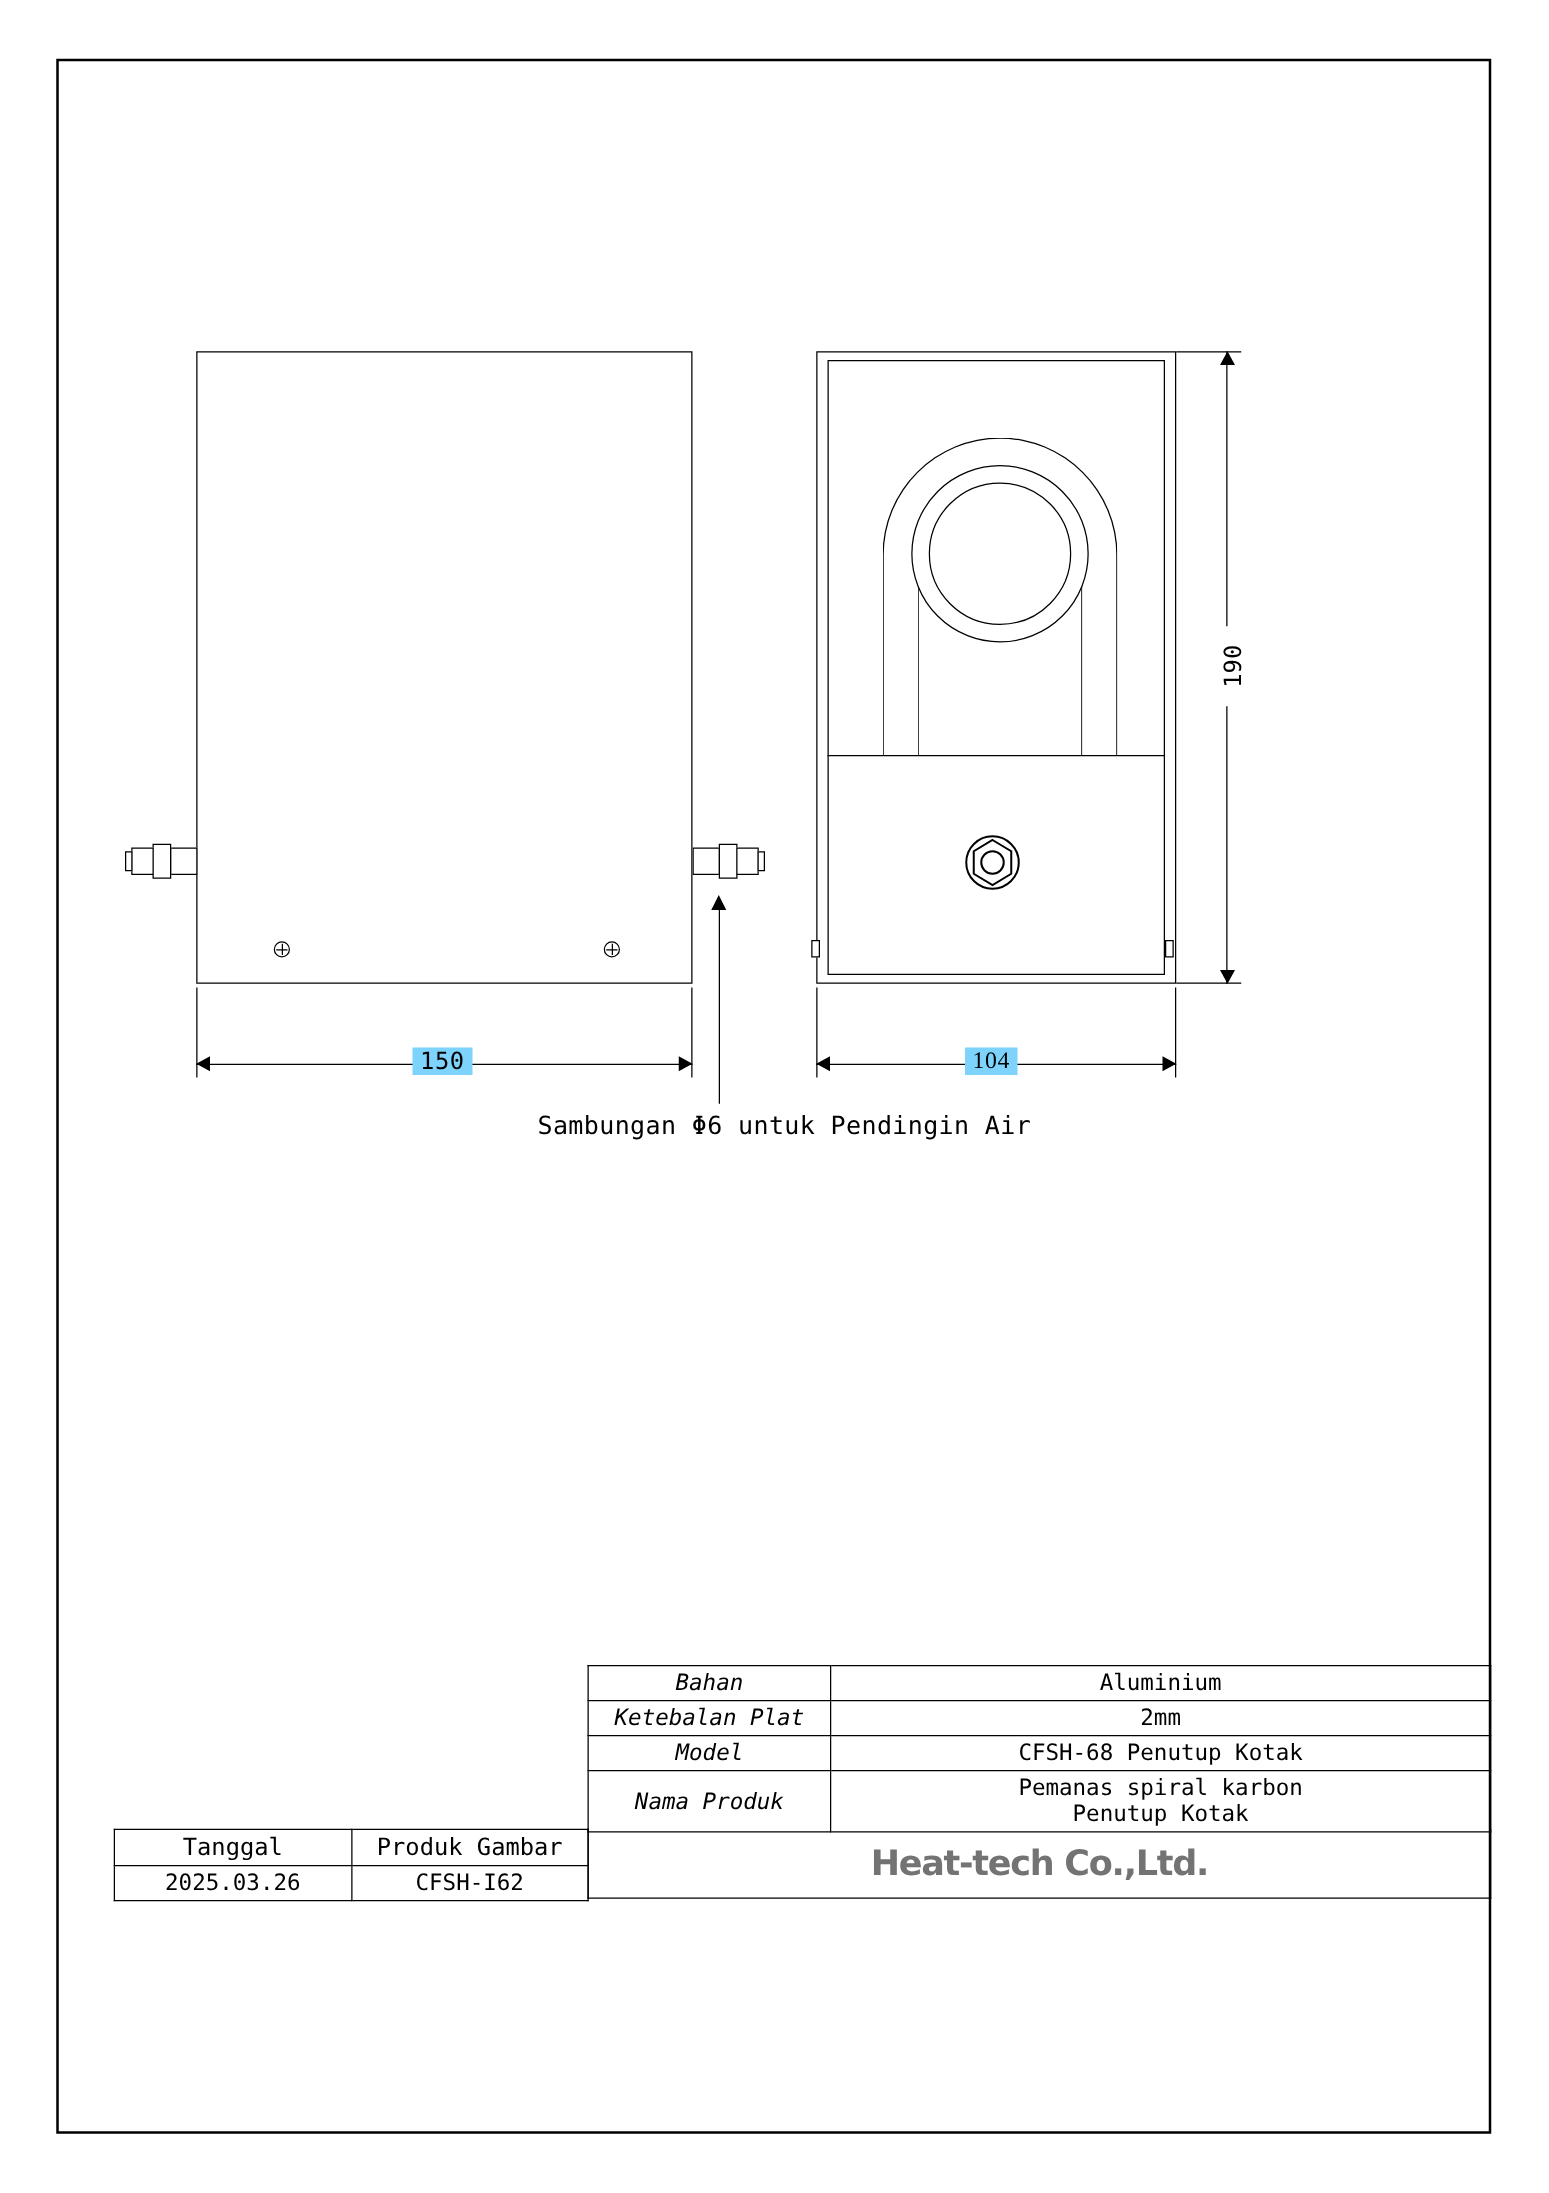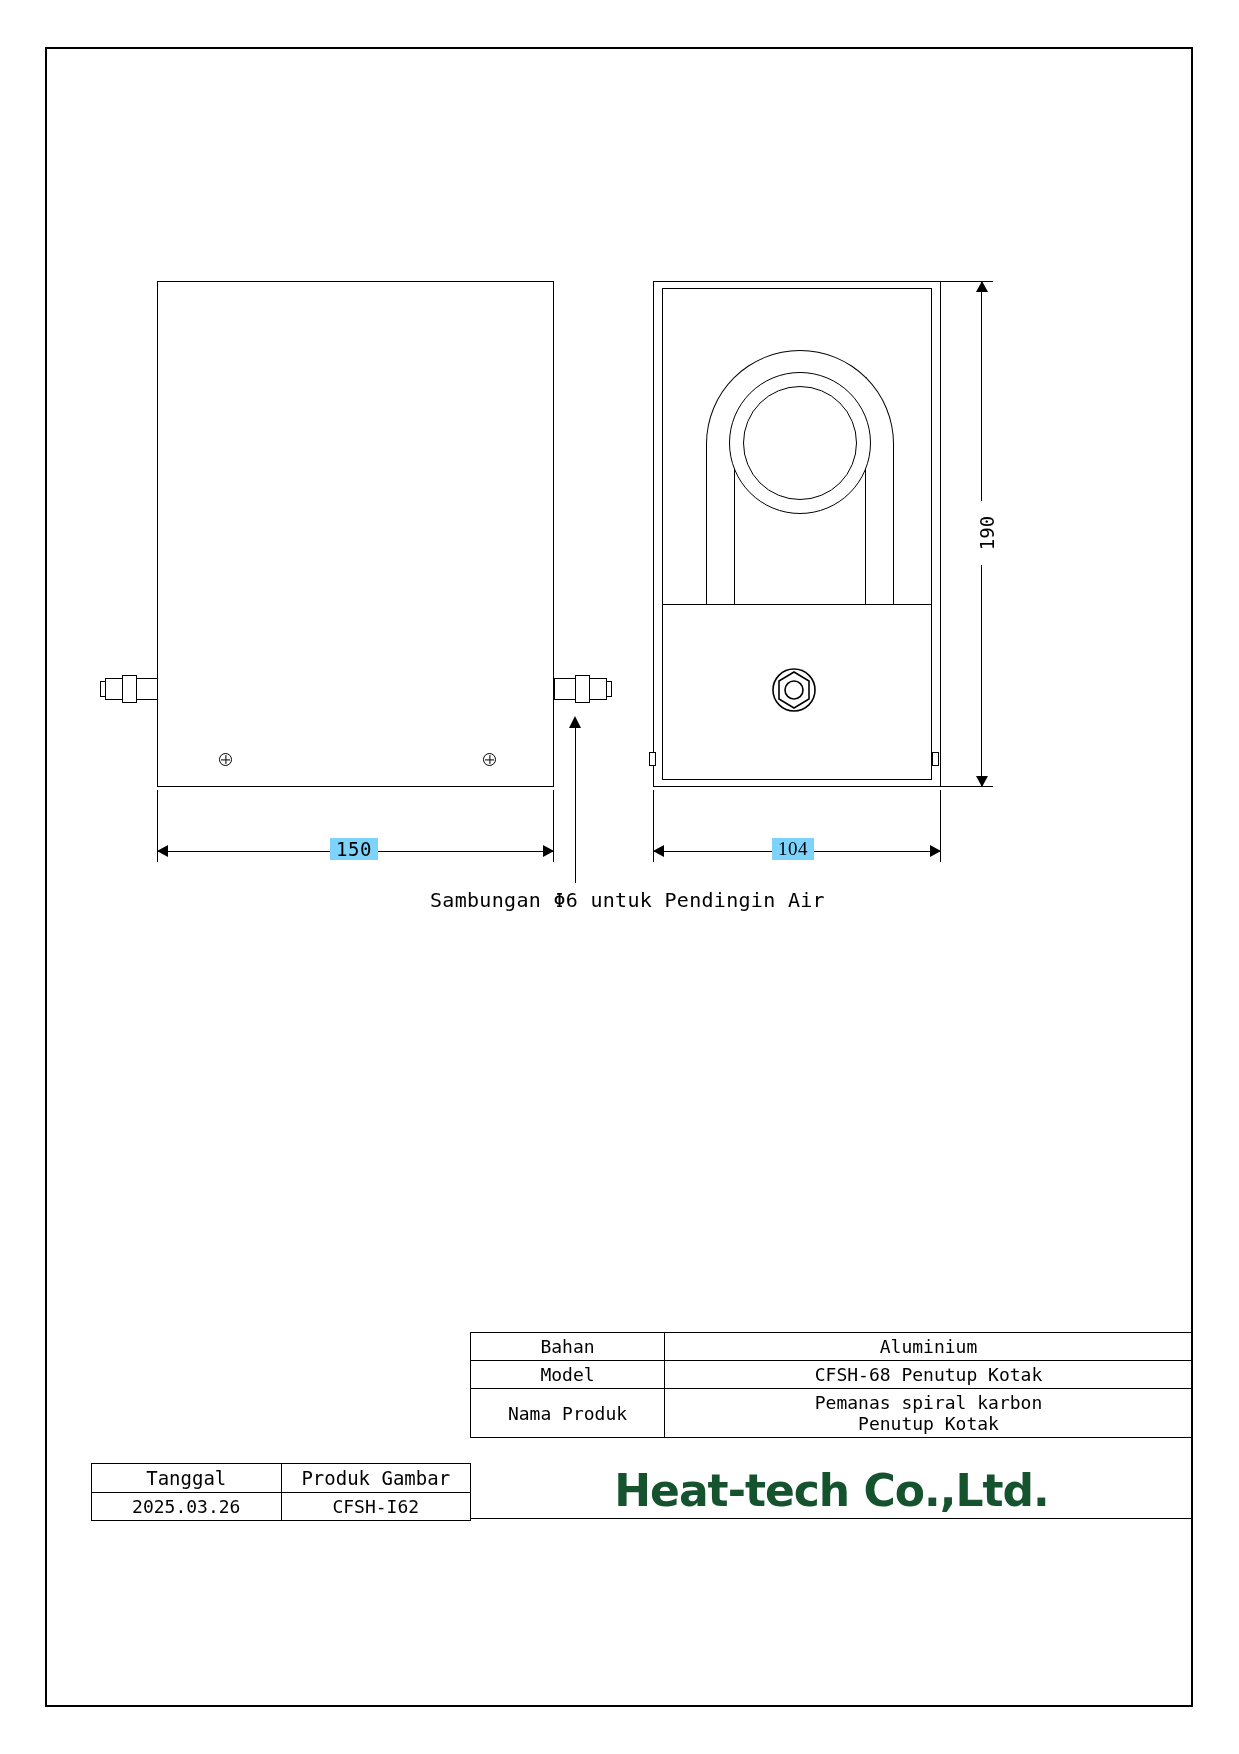--- a/index.html
+++ b/index.html
@@ -186,21 +186,21 @@
     border: 1.4px solid #000;
     text-align: center;
     padding: 3px 4px;
     font-family: "DejaVu Sans Mono", monospace;
   }
   #spec-table {
     left: 470px;
     top: 1332px;
     width: 723px;
   }
-  #spec-table td.key { width: 185px; }
+  #spec-table td.key { width: 185px; font-style: italic; }
   #date-table {
     left: 91px;
     top: 1463px;
     width: 380px;
   }
   #date-table td { width: 50%; }
   .small { font-size: 19px; }
   .logo-cell {
     position: absolute;
     left: 470px;
@@ -208,24 +208,24 @@
     width: 723px;
     height: 56px;
     border: 1.4px solid #000;
     border-top: none;
     box-sizing: border-box;
     display: flex;
     align-items: center;
     justify-content: center;
   }
   .logo-text {
-    color: #14532d;
+    color: #737373;
     font-family: "DejaVu Sans", sans-serif;
     font-weight: bold;
-    font-size: 44px;
+    font-size: 28px;
     letter-spacing: -1px;
   }
 </style>
 </head>
 <body>
 
 <div id="sheet">
 
   <div class="frame"></div>
 
@@ -288,20 +288,24 @@
 
   </div>
 
   <table class="tb" id="spec-table">
     <tbody>
         <tr>
       <td class="key">Bahan</td>
       <td>Aluminium</td>
     </tr>
     <tr>
+      <td class="key">Ketebalan Plat</td>
+      <td>2mm</td>
+    </tr>
+    <tr>
       <td class="key">Model</td>
       <td>CFSH-68 Penutup Kotak</td>
     </tr>
     <tr>
       <td class="key">Nama Produk</td>
       <td>
         <div>Pemanas spiral karbon</div>
         <div>Penutup Kotak</div>
       </td>
     </tr>

